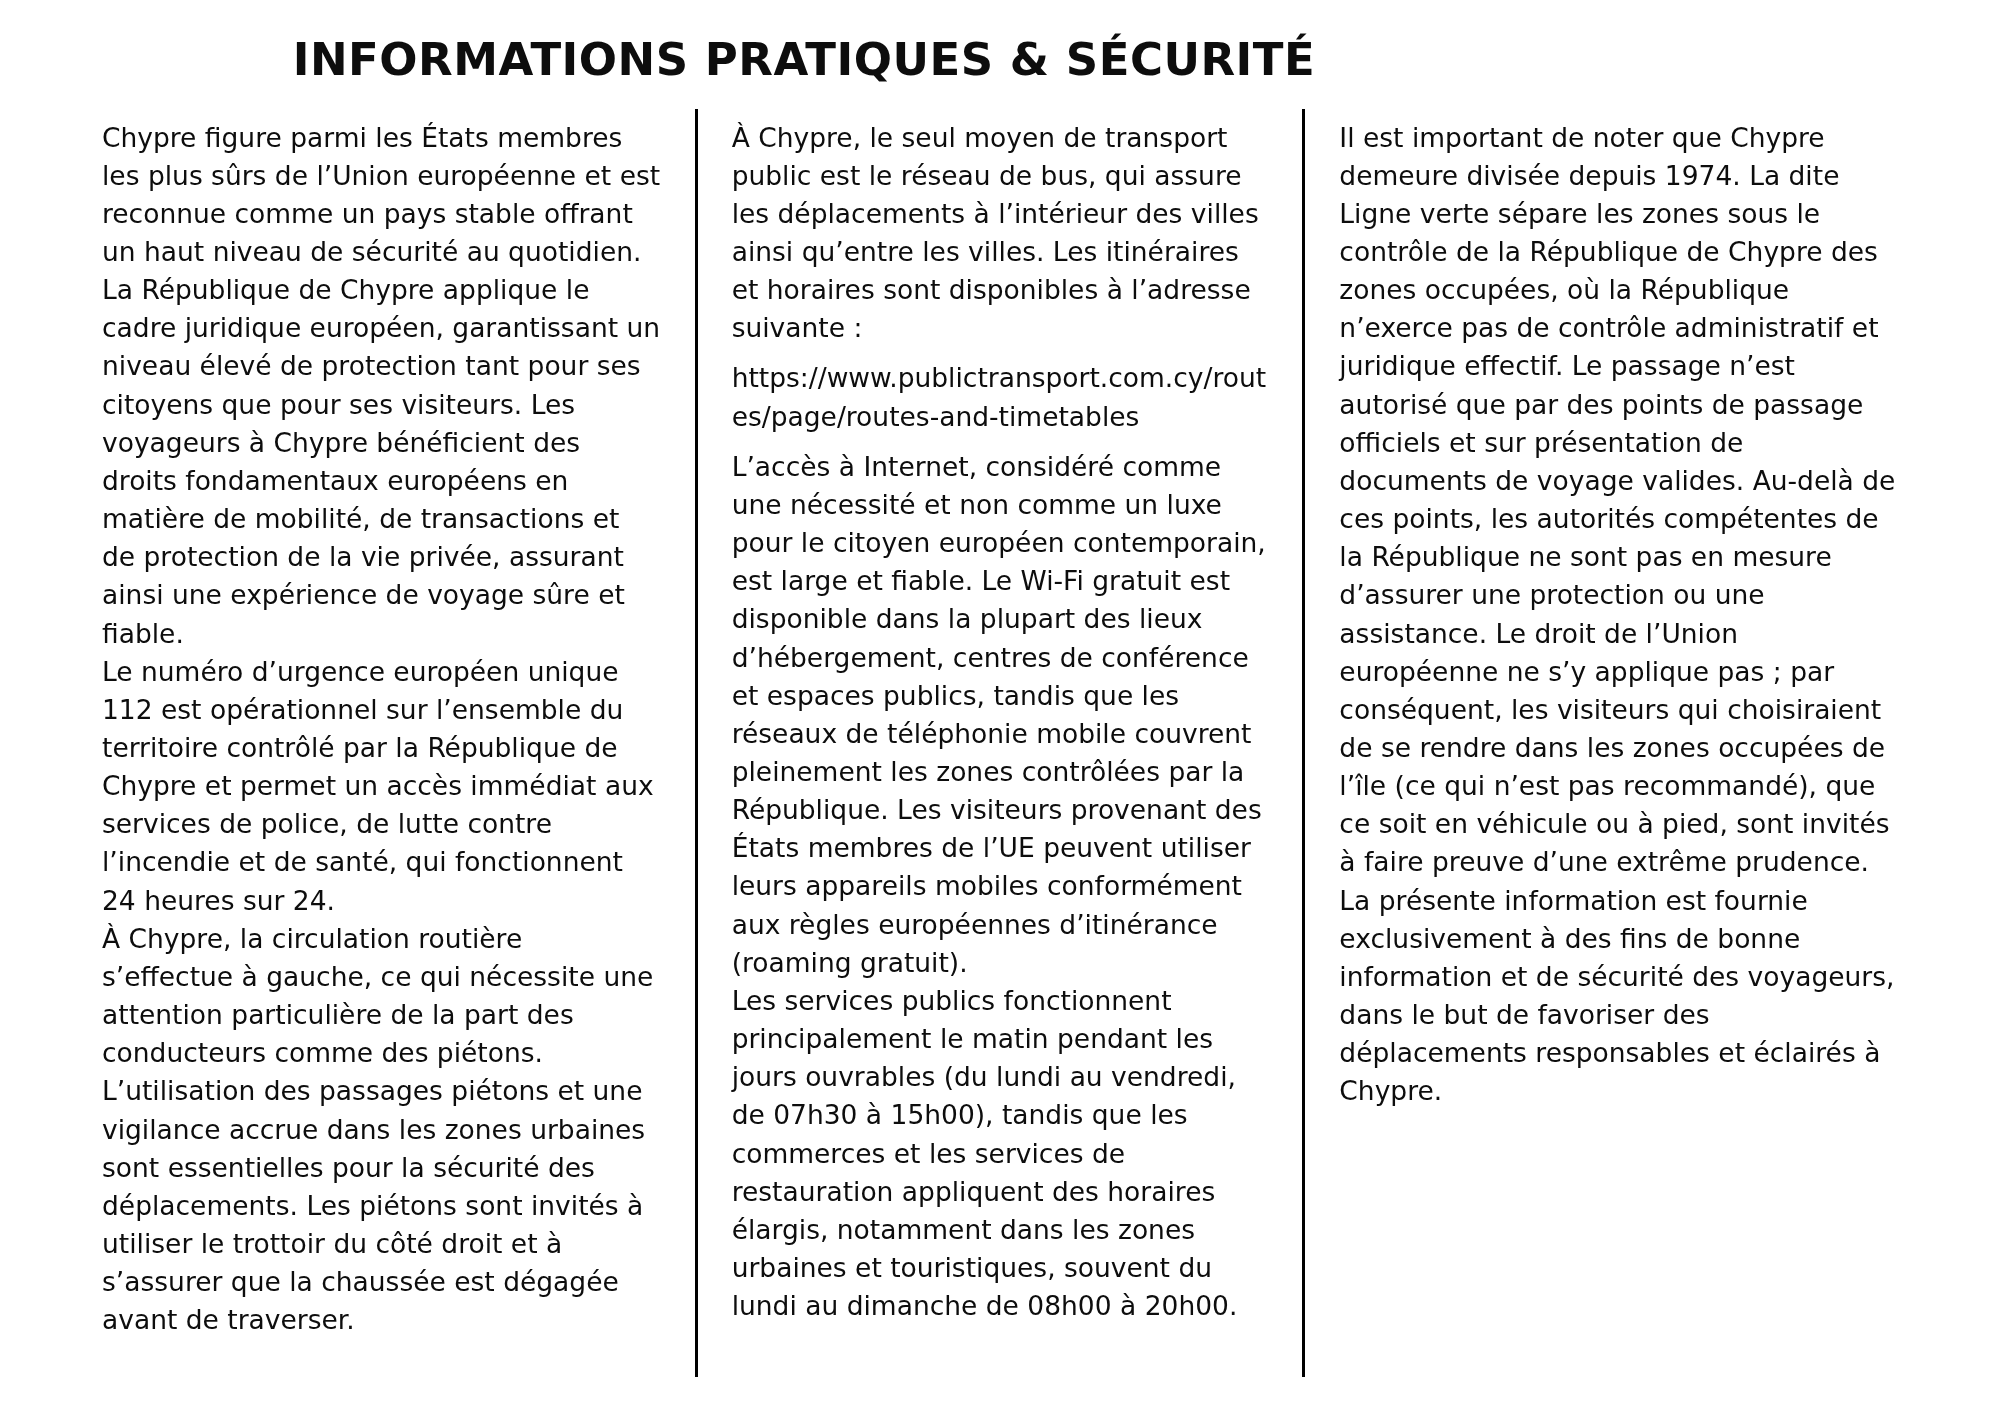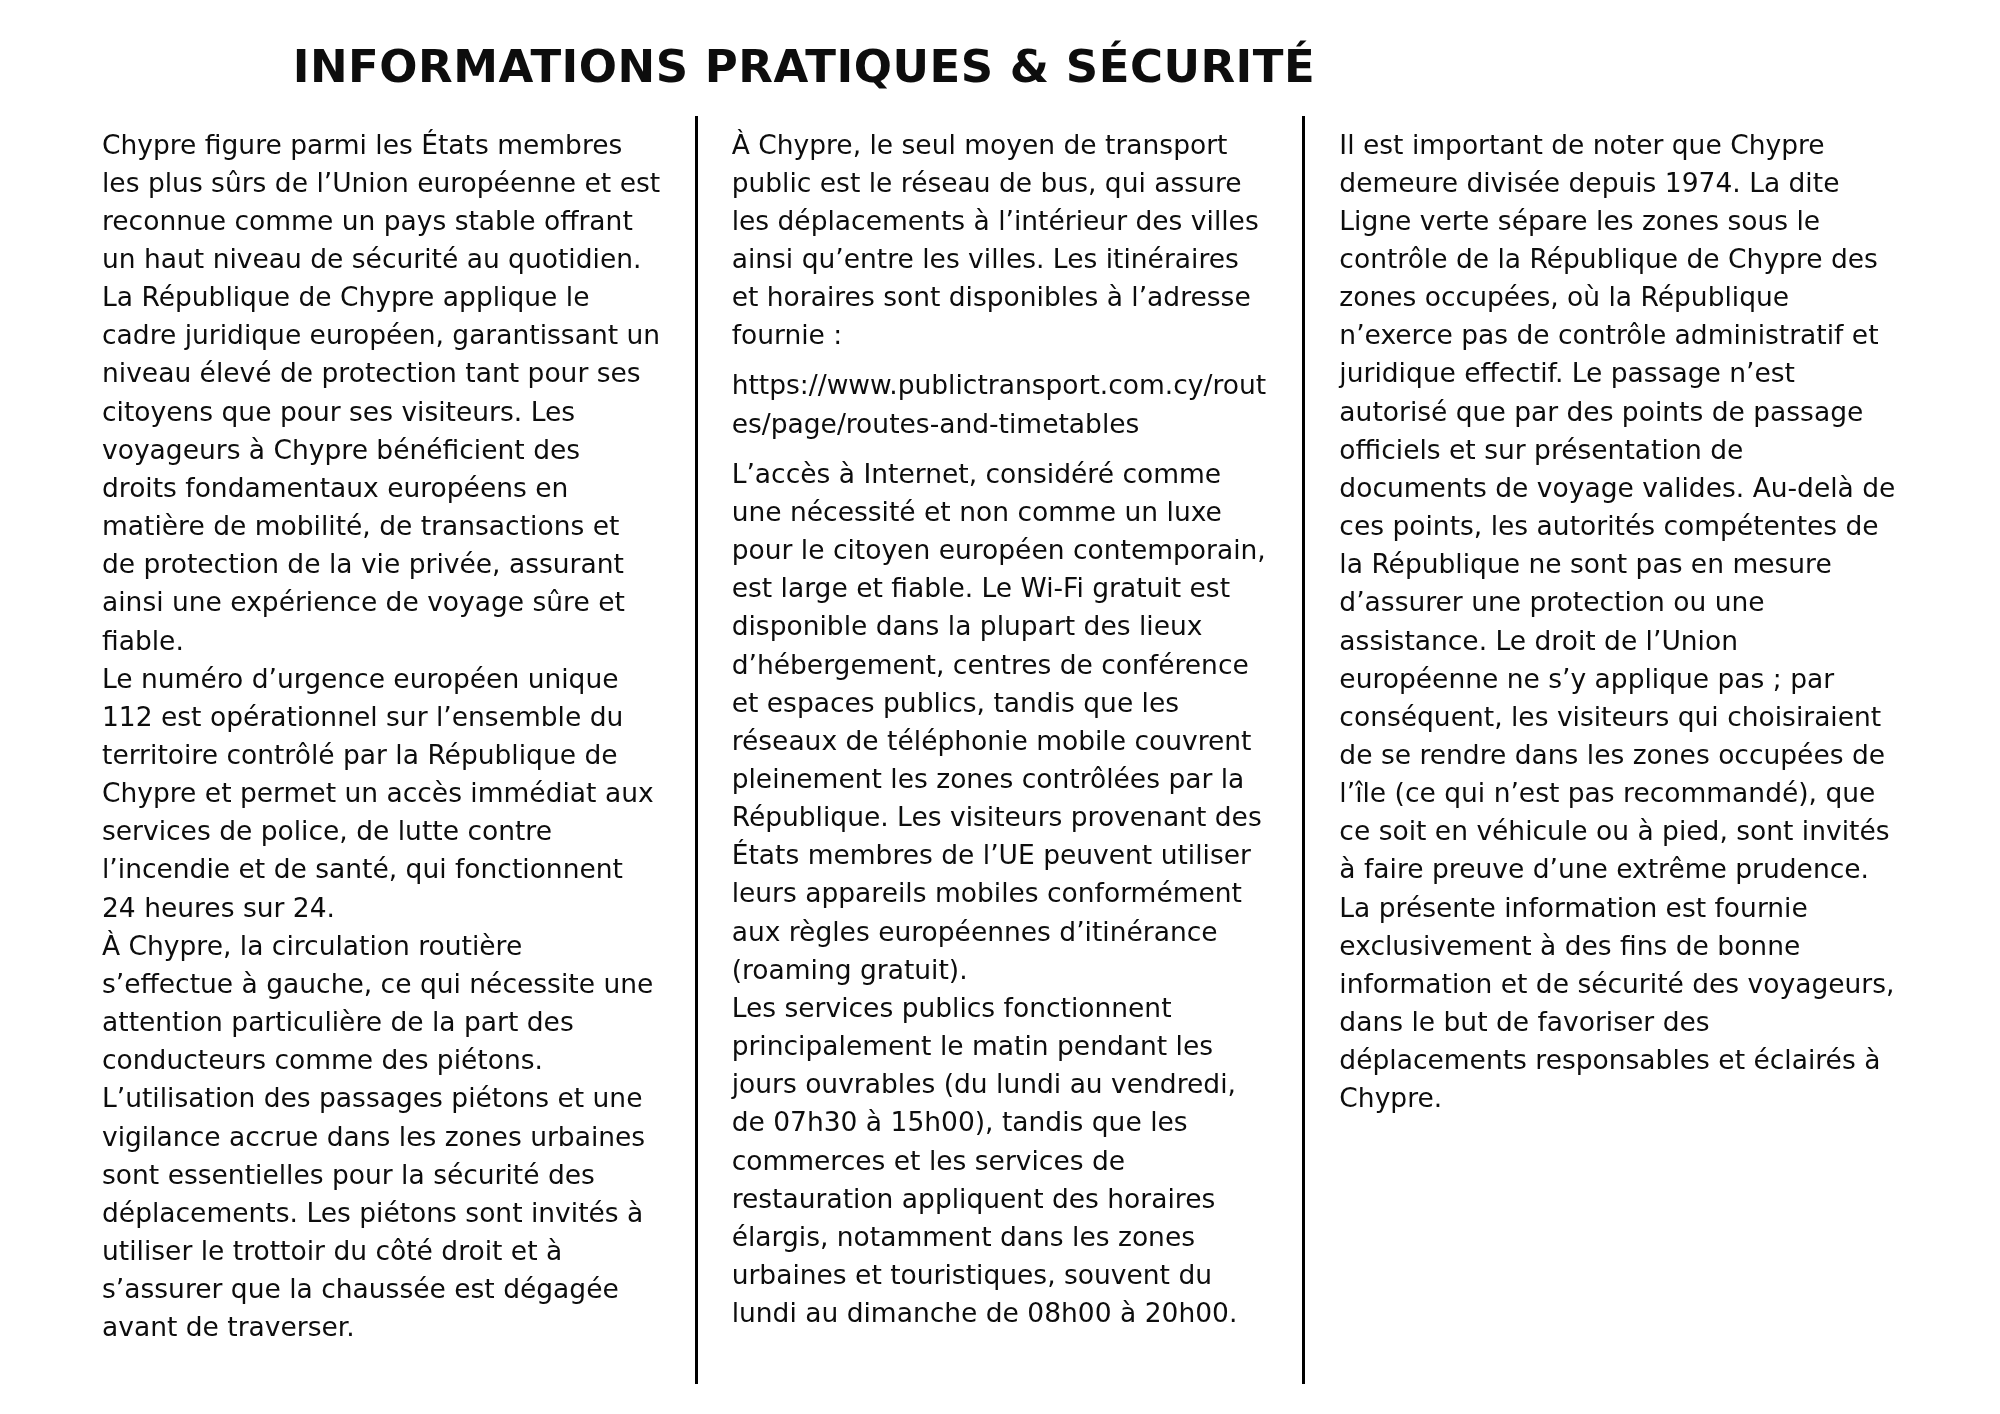--- a/index.html
+++ b/index.html
@@ -12,21 +12,21 @@
     height: 1414px;
     font-family: "DejaVu Sans", sans-serif;
     color: #111111;
     overflow: hidden;
   }
   .page {
     position: relative;
     width: 1608px;
     height: 1414px;
     box-sizing: border-box;
-    padding: 24px 90px 0 90px;
+    padding: 17px 90px 0 90px;
   }
   .doc-title {
     text-align: center;
     font-size: 45px;
     font-weight: 600;
     letter-spacing: 0.5px;
     color: #0d0d0d;
     margin: 18px 0 22px 0;
     line-height: 1.1;
     font-family: "DejaVu Sans", sans-serif;
@@ -79,21 +79,21 @@
 
     <div class="col col-1">
       <p class="para">Chypre figure parmi les États membres les plus sûrs de l’Union européenne et est reconnue comme un pays stable offrant un haut niveau de sécurité au quotidien. La République de Chypre applique le cadre juridique européen, garantissant un niveau élevé de protection tant pour ses citoyens que pour ses visiteurs. Les voyageurs à Chypre bénéficient des droits fondamentaux européens en matière de mobilité, de transactions et de protection de la vie privée, assurant ainsi une expérience de voyage sûre et fiable.
 Le numéro d’urgence européen unique 112 est opérationnel sur l’ensemble du territoire contrôlé par la République de Chypre et permet un accès immédiat aux services de police, de lutte contre l’incendie et de santé, qui fonctionnent 24 heures sur 24.
 À Chypre, la circulation routière s’effectue à gauche, ce qui nécessite une attention particulière de la part des conducteurs comme des piétons. L’utilisation des passages piétons et une vigilance accrue dans les zones urbaines sont essentielles pour la sécurité des déplacements. Les piétons sont invités à utiliser le trottoir du côté droit et à s’assurer que la chaussée est dégagée avant de traverser.</p>
     </div>
 
     <div class="divider"></div>
 
     <div class="col col-2">
-      <p class="para">À Chypre, le seul moyen de transport public est le réseau de bus, qui assure les déplacements à l’intérieur des villes ainsi qu’entre les villes. Les itinéraires et horaires sont disponibles à l’adresse fournie :</p>
+      <p class="para">À Chypre, le seul moyen de transport public est le réseau de bus, qui assure les déplacements à l’intérieur des villes ainsi qu’entre les villes. Les itinéraires et horaires sont disponibles à l’adresse suivante :</p>
       <p class="para url">https://www.publictransport.com.cy/routes/page/routes-and-timetables</p>
       <p class="para">L’accès à Internet, considéré comme une nécessité et non comme un luxe pour le citoyen européen contemporain, est large et fiable. Le Wi-Fi gratuit est disponible dans la plupart des lieux d’hébergement, centres de conférence et espaces publics, tandis que les réseaux de téléphonie mobile couvrent pleinement les zones contrôlées par la République. Les visiteurs provenant des États membres de l’UE peuvent utiliser leurs appareils mobiles conformément aux règles européennes d’itinérance (roaming gratuit).
 Les services publics fonctionnent principalement le matin pendant les jours ouvrables (du lundi au vendredi, de 07h30 à 15h00), tandis que les commerces et les services de restauration appliquent des horaires élargis, notamment dans les zones urbaines et touristiques, souvent du lundi au dimanche de 08h00 à 20h00.</p>
     </div>
 
     <div class="divider"></div>
 
     <div class="col col-3">
       <p class="para">Il est important de noter que Chypre demeure divisée depuis 1974. La dite Ligne verte sépare les zones sous le contrôle de la République de Chypre des zones occupées, où la République n’exerce pas de contrôle administratif et juridique effectif. Le passage n’est autorisé que par des points de passage officiels et sur présentation de documents de voyage valides. Au-delà de ces points, les autorités compétentes de la République ne sont pas en mesure d’assurer une protection ou une assistance. Le droit de l’Union européenne ne s’y applique pas ; par conséquent, les visiteurs qui choisiraient de se rendre dans les zones occupées de l’île (ce qui n’est pas recommandé), que ce soit en véhicule ou à pied, sont invités à faire preuve d’une extrême prudence.
 La présente information est fournie exclusivement à des fins de bonne information et de sécurité des voyageurs, dans le but de favoriser des déplacements responsables et éclairés à Chypre.</p>

